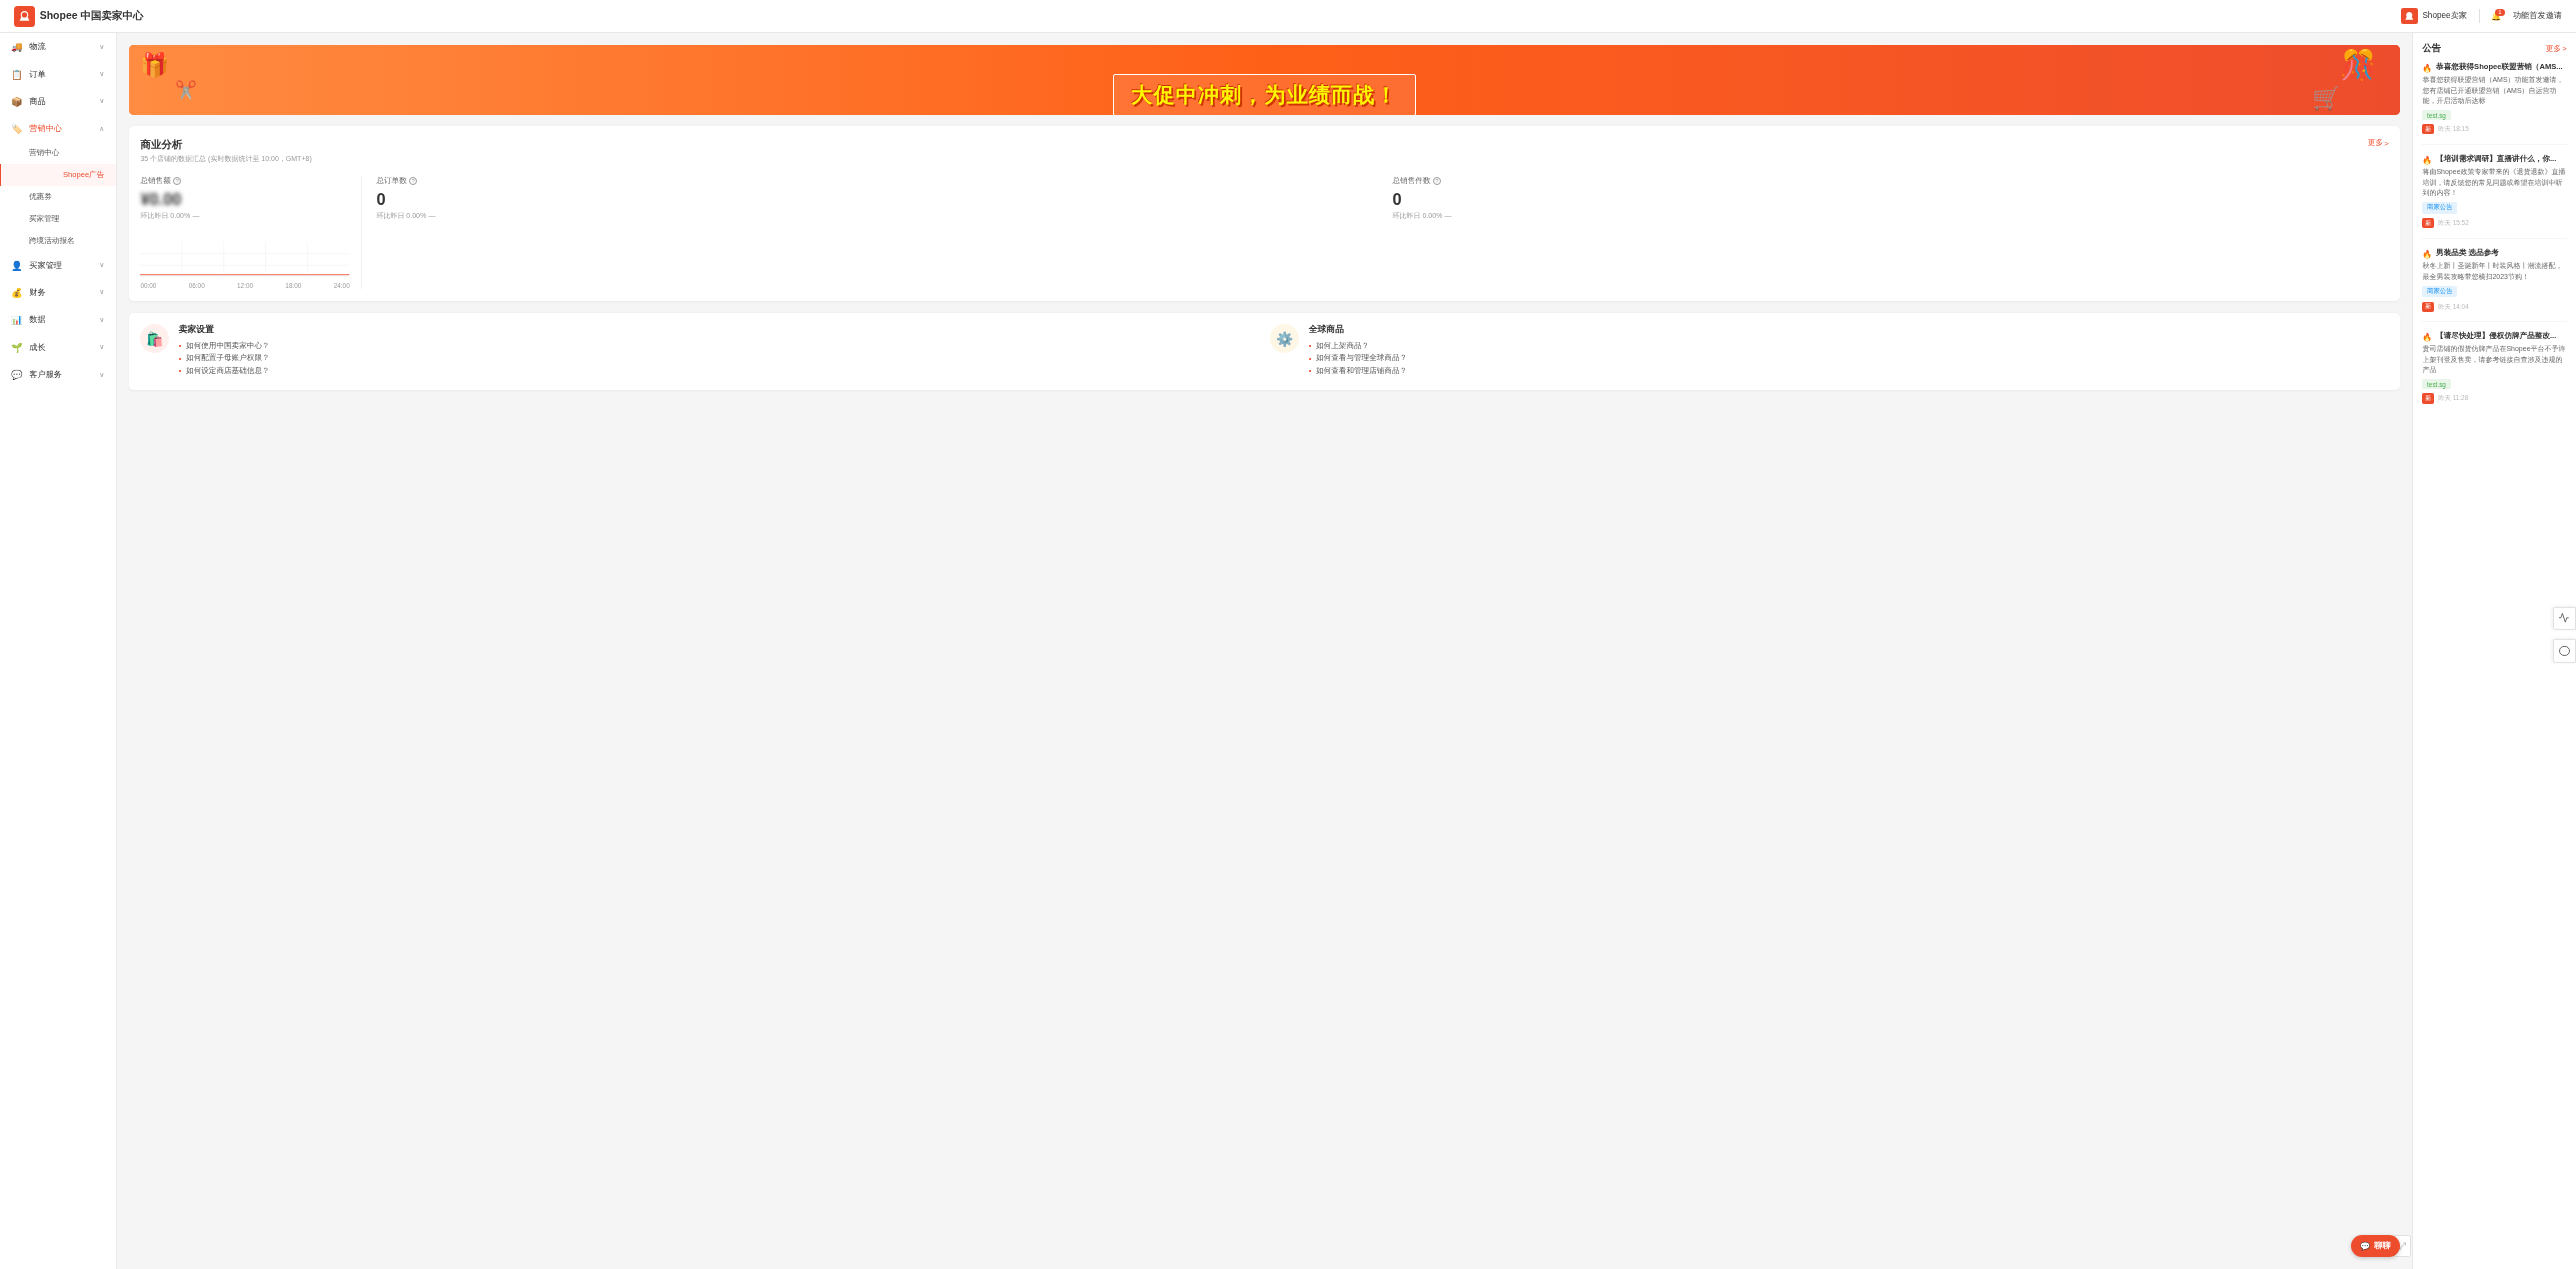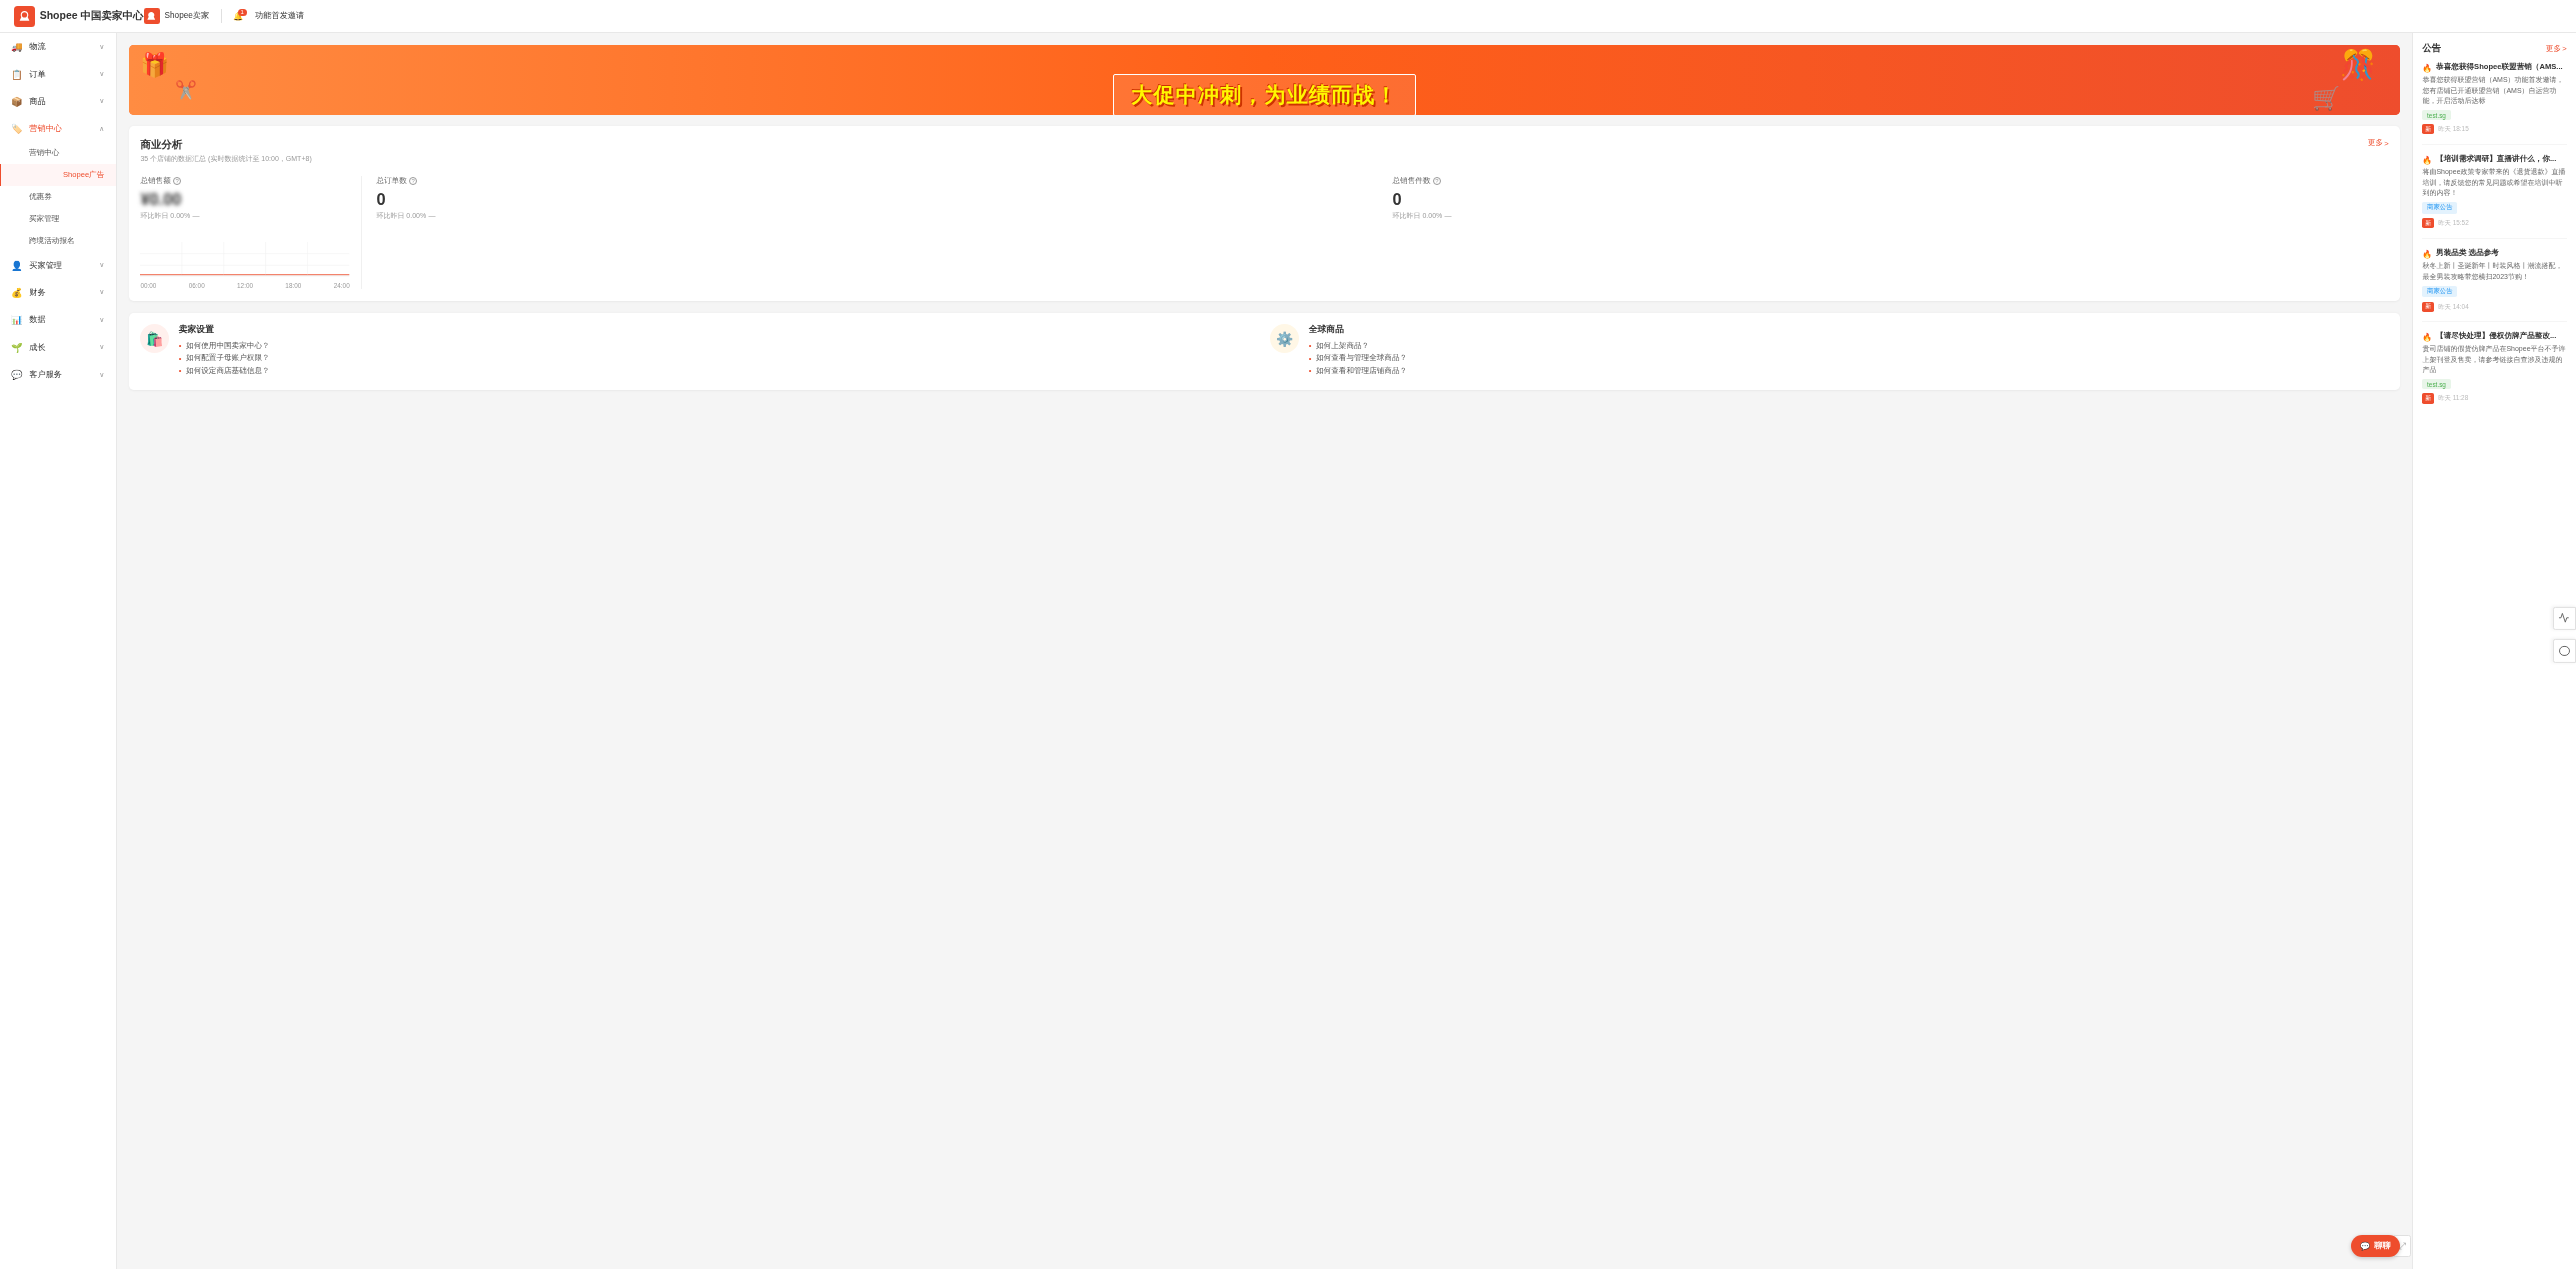--- a/index.html
+++ b/index.html
@@ -1,20 +1,20 @@
 <!DOCTYPE html>
 <html style="font-size:9.4px"><head>
   <meta charset="utf-8">
   <style>
     * { margin: 0; padding: 0; box-sizing: border-box; }
     body { font-family: -apple-system, BlinkMacSystemFont, 'Segoe UI', 'PingFang SC', 'Hiragino Sans GB', 'Microsoft YaHei', sans-serif; font-size: 8.2px; color: #333; background: #f5f5f5; }
 
     
     .header {
-      display: flex; align-items: center; justify-content: flex-start;
+      display: flex; align-items: center; justify-content: space-between;
       background: #fff; padding: 0 14px; height: 33px;
       border-bottom: 0.6px solid #e8e8e8; position: fixed; top: 0; left: 0; right: 0; z-index: 100;
     }
     .header-left { display: flex; align-items: center; gap: 4.7px; }
     .shopee-logo { display: flex; align-items: center; gap: 4.7px; }
     .logo-icon { width: 21px; height: 21px; background: #ee4d2d; border-radius: 3.5px; display: flex; align-items: center; justify-content: center; color: white; font-size: 11.7px; font-weight: bold; }
     .header-title { font-size: 10.5px; font-weight: 600; color: #333; }
     .header-right { display: flex; align-items: center; gap: 11.7px; }
     .header-seller { display: flex; align-items: center; gap: 4.7px; }
     .header-seller-logo { width: 16.4px; height: 16.4px; background: #ee4d2d; border-radius: 2.3px; display: flex; align-items: center; justify-content: center; color: white; font-size: 8.2px; font-weight: bold; }

